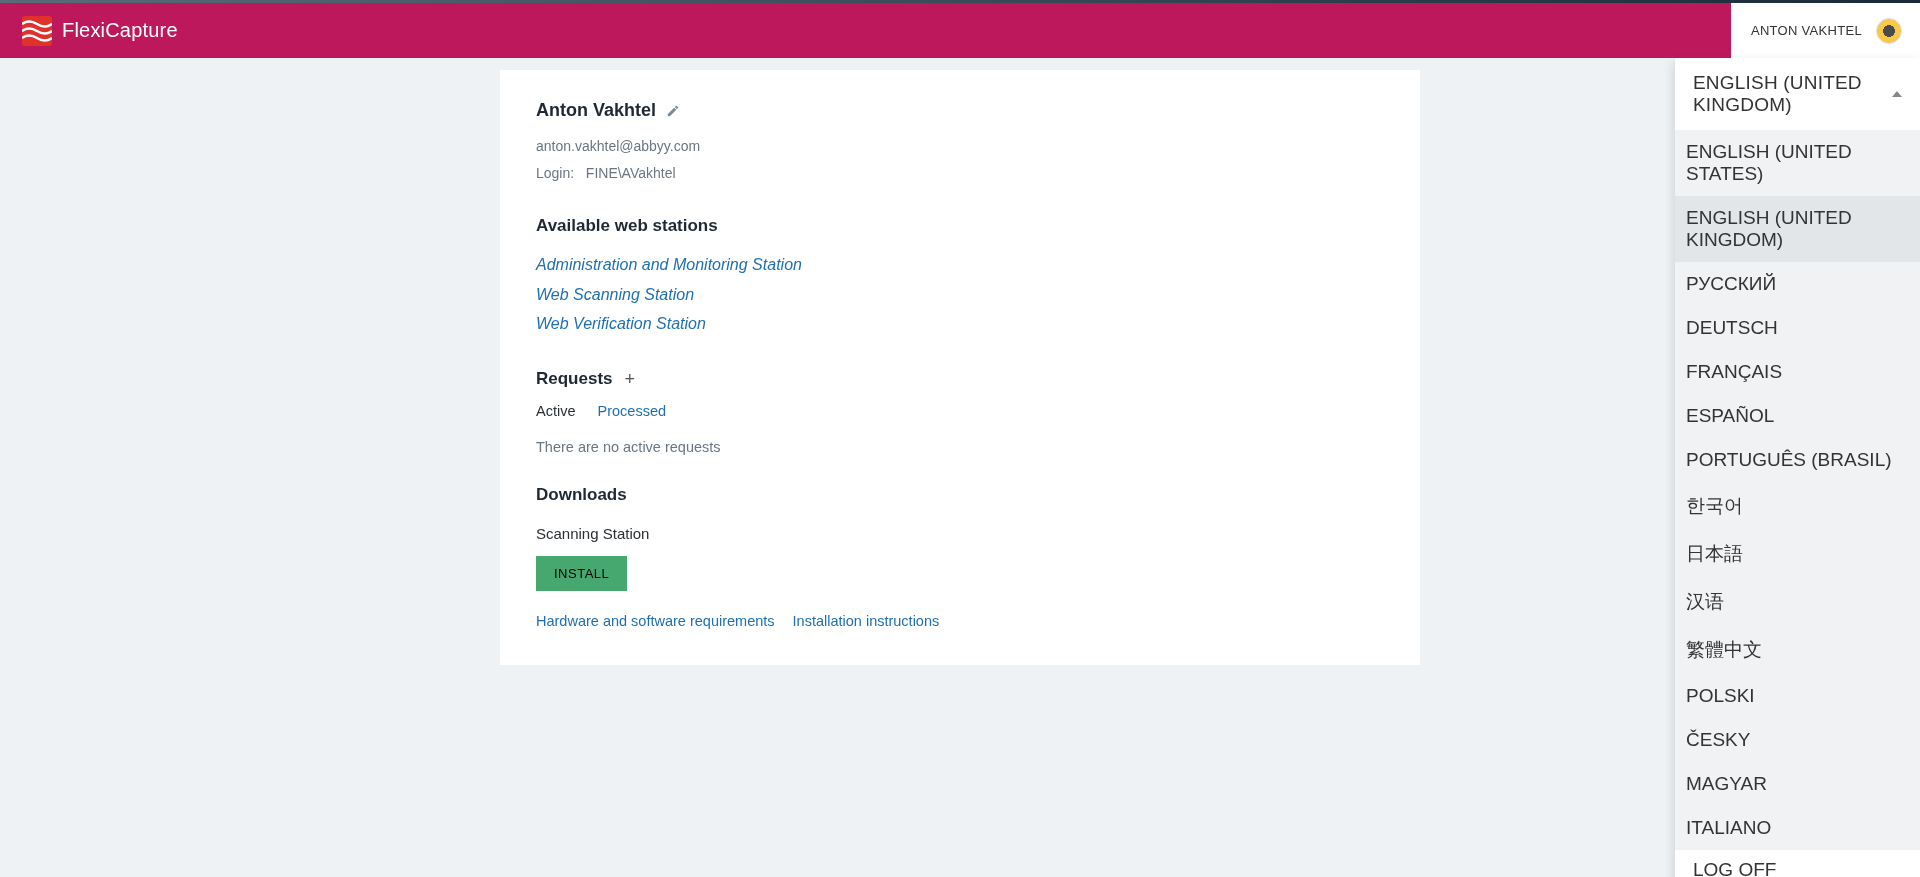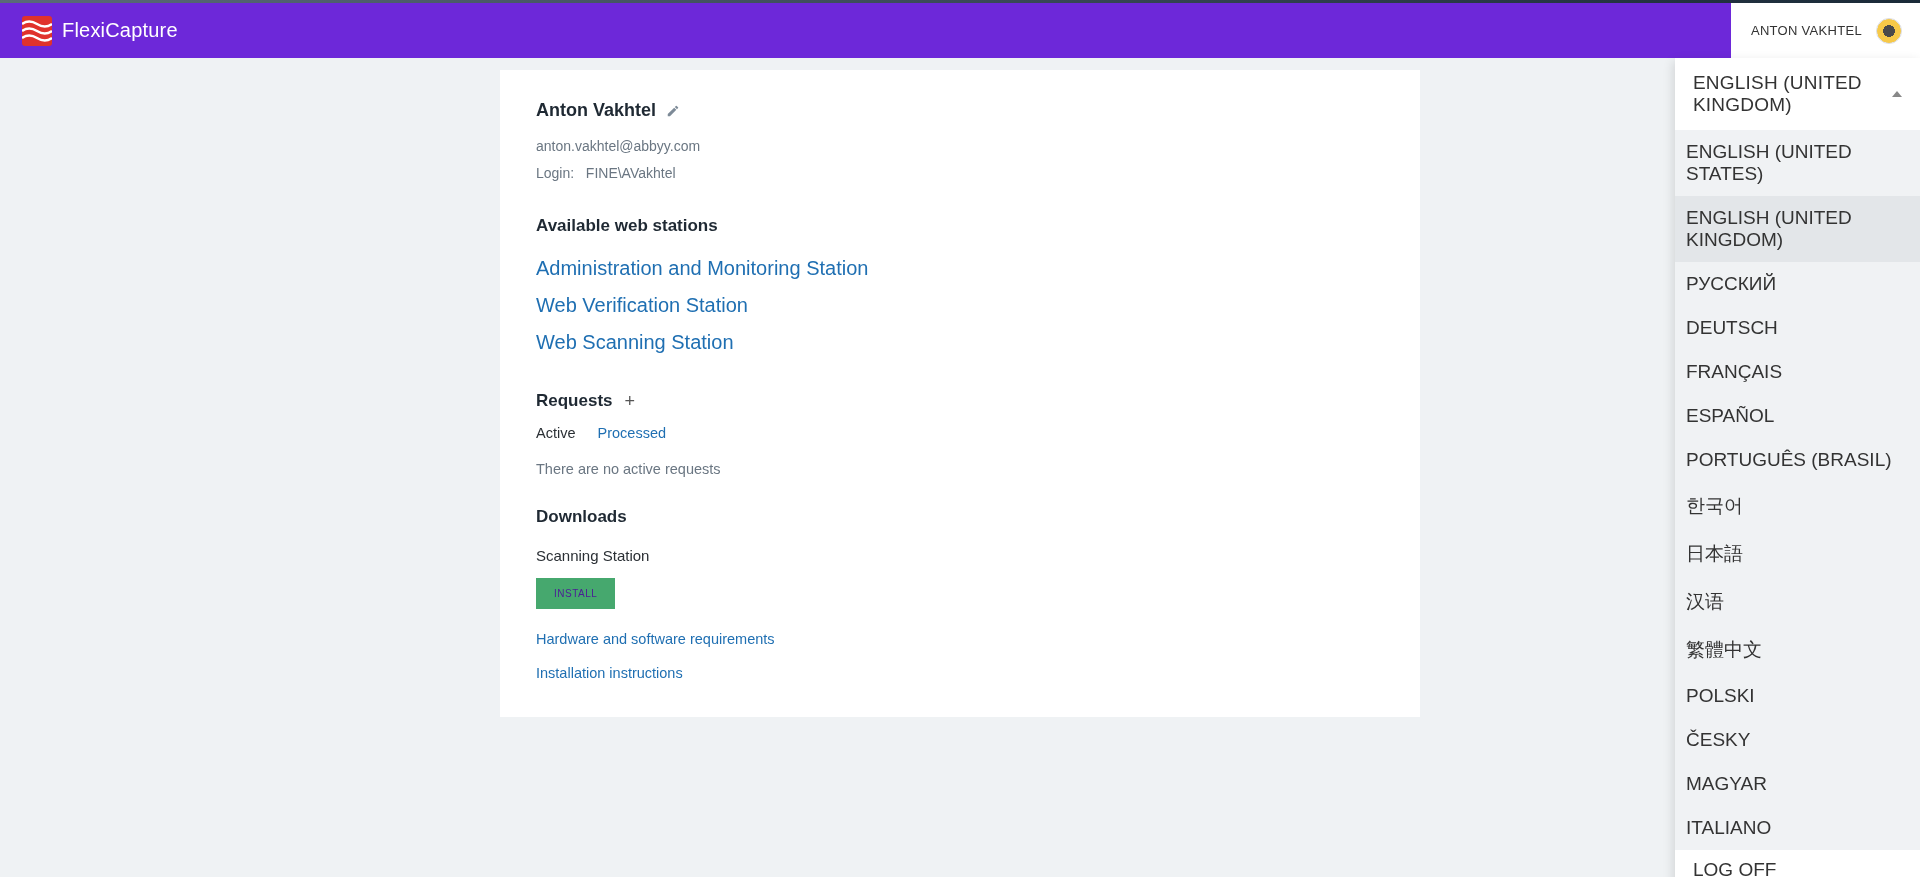--- a/index.html
+++ b/index.html
@@ -3,52 +3,52 @@
 <meta charset="utf-8">
 <style>
   * { box-sizing: border-box; margin: 0; padding: 0; }
   html, body { width: 100%; height: 100%; font-family: "Segoe UI", Arial, sans-serif; background: #eff2f4; color: #333; }
   body { overflow-x: hidden; }
 
   
   .topstrip { height: 3px; background: linear-gradient(to right, #5a6a78, #3a4a58, #1a2a38); }
 
   
-  .header { height: 55px; background: #6d28d9; display: flex; align-items: center; padding: 0 0 0 22px; position: relative; }
+  .header { height: 55px; background: #be185d; display: flex; align-items: center; padding: 0 0 0 22px; position: relative; }
   .logo-box { width: 30px; height: 30px; background: #e0322c; border-radius: 3px; position: relative; overflow: hidden; margin-right: 10px; flex-shrink:0;}
   .logo-box svg { width: 100%; height: 100%; }
   .product-name { color: #fff; font-size: 20px; font-weight: 400; letter-spacing: 0.2px; }
   .header-user { position: absolute; right: 0; top: 0; height: 55px; background: #fff; display: flex; align-items: center; padding: 0 18px 0 20px; gap: 14px; }
   .header-user-name { font-size: 13px; color: #333; letter-spacing: 0.3px; }
   .avatar { width: 26px; height: 26px; border-radius: 50%; background: radial-gradient(circle at center, #4a4a4a 0 35%, #f7c948 35% 70%, #f0f0f0 70% 100%); border: 1px solid #ddd; flex-shrink:0;}
 
   
   .content-wrap { display: flex; justify-content: center; padding: 12px 0 40px; }
   .card { width: 920px; background: #fff; padding: 30px 36px 36px; }
 
   .username-row { display: flex; align-items: center; gap: 10px; margin-bottom: 12px; }
   .username { font-size: 18px; font-weight: 600; color: #1f2933; }
   .pencil { color: #7d8a97; font-size: 14px; cursor: pointer; }
   .pencil svg { width:14px; height:14px; display:block; }
 
   .muted { color: #6a7682; font-size: 14px; line-height: 1.9; }
 
   .section-title { font-size: 17px; font-weight: 600; color: #1f2933; margin-top: 30px; margin-bottom: 14px; display:flex; align-items:center; gap:12px;}
-  .section-list a { display: block; color: #1f6fb2; text-decoration: none; font-size: 20px; line-height: 1.85; }
+  .section-list a { display: block; color: #1f6fb2; text-decoration: none; font-size: 16px; line-height: 1.85; font-style: italic; }
 
   .plus-icon { color:#555; font-size:18px; font-weight:400; cursor:pointer; line-height:1;}
 
   .tabs { display: flex; gap: 22px; font-size: 14.5px; margin-bottom: 20px; }
   .tab-active { color: #2a2f34; }
   .tab-link { color: #1f6fb2; cursor: pointer; }
   .empty-note { color: #6a7682; font-size: 14.5px; }
 
   .download-sub { font-size: 15px; color: #2a2f34; margin-top: 20px; margin-bottom: 14px; }
-  .install-btn { background: #46a86e; color: #4c1d95; border: none; padding: 10px 18px; font-size: 10px; letter-spacing: 0.5px; cursor: pointer; }
-  .dl-links { margin-top: 22px; display: flex; gap: 18px; font-size: 14.5px; flex-direction: column; }
+  .install-btn { background: #46a86e; color: #000000; border: none; padding: 10px 18px; font-size: 13px; letter-spacing: 0.5px; cursor: pointer; }
+  .dl-links { margin-top: 22px; display: flex; gap: 18px; font-size: 14.5px; }
   .dl-links a { color: #1f6fb2; text-decoration: none; }
 
   
   .dropdown-panel { position: absolute; right: 0; top: 58px; width: 245px; background: #fff; box-shadow: -2px 3px 10px rgba(0,0,0,0.12); font-size: 19px; z-index: 50; }
   .dropdown-header { display: flex; align-items: center; justify-content: space-between; padding: 14px 18px; cursor: pointer; }
   .dropdown-header-text { color: #333; letter-spacing: 0.2px; }
   .chev-up { width: 0; height: 0; border-left: 5px solid transparent; border-right: 5px solid transparent; border-bottom: 6px solid #888; }
   .lang-list { background: #f0f2f4; }
   .lang-item { padding: 11px 11px; cursor: pointer; color: #333; }
   .lang-item.selected { background: #e3e6e9; }
@@ -90,22 +90,22 @@
     <div class="muted">anton.vakhtel@abbyy.com</div>
     <div class="muted">
       <span>Login:</span>
       &nbsp;
       <span>FINE\AVakhtel</span>
     </div>
 
     <div class="section-title">Available web stations</div>
     <div class="section-list">
       <a href="#">Administration and Monitoring Station</a>
+      <a href="#">Web Scanning Station</a>
       <a href="#">Web Verification Station</a>
-      <a href="#">Web Scanning Station</a>
     </div>
 
     <div class="section-title">
       <span>Requests</span>
       <span class="plus-icon">+</span>
     </div>
     <div class="tabs">
       <span class="tab-active">Active</span>
       <span class="tab-link">Processed</span>
     </div>

